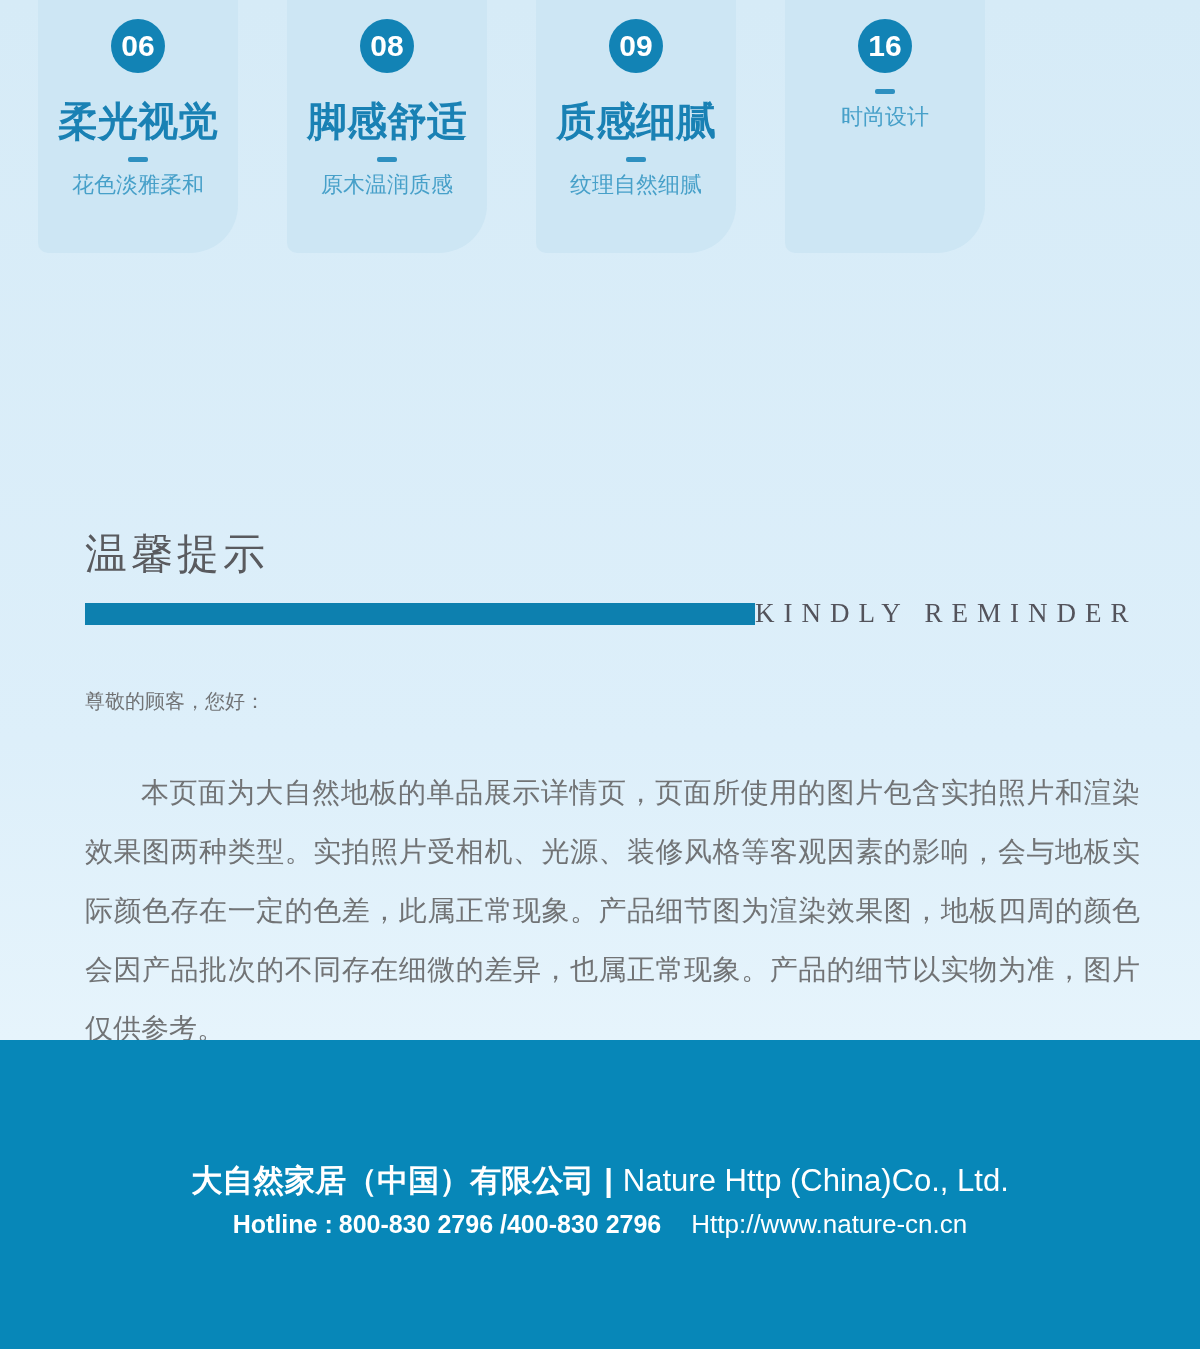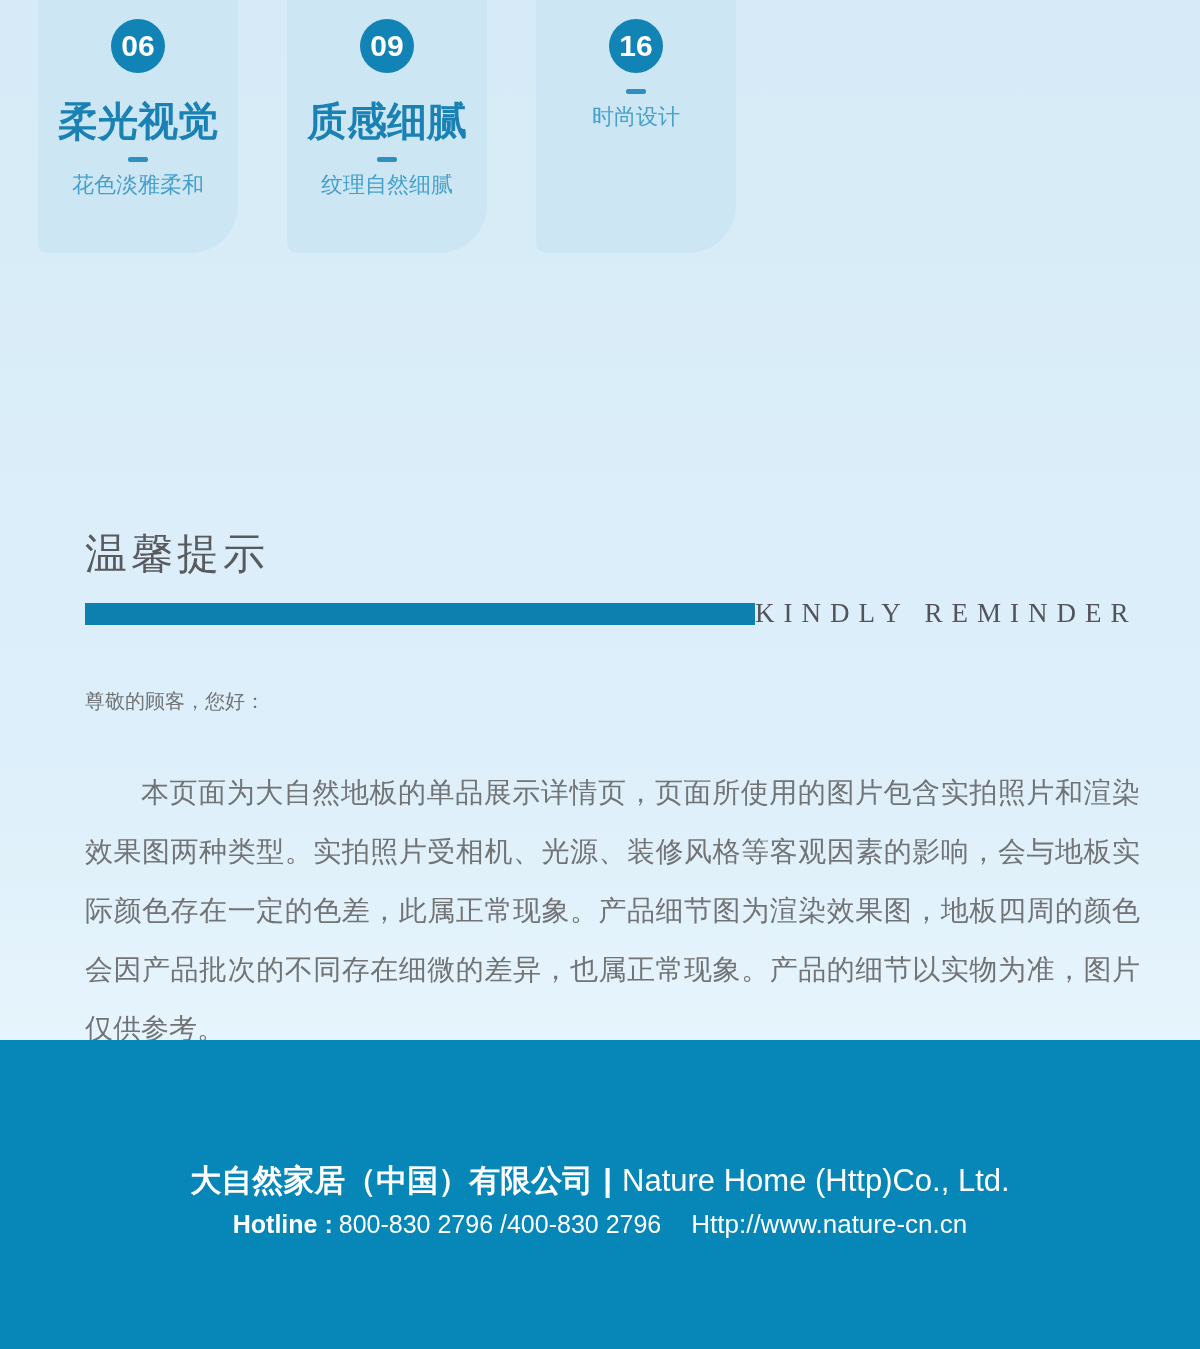--- a/index.html
+++ b/index.html
@@ -123,38 +123,44 @@
   .footer-line1 .cn { font-weight:800; }
   .footer-line1 .sep { font-weight:800; margin:0 10px; }
   .footer-line1 .en { font-weight:400; }
   .footer-line2 {
     margin-top:10px;
     font-size:25px;
     line-height:1.2;
     white-space:nowrap;
   }
   .footer-line2 .hotline-label { font-weight:700; }
-  .footer-line2 .hotline-numbers { font-weight:400; margin-left:6px; }
+  .footer-line2 .hotline-numbers { font-weight:700; margin-left:6px; }
   .footer-line2 .website { font-weight:400; margin-left:30px; font-size:26px; }
 </style>
 </head>
 <body>
 
 <div class="page">
 
   <div class="features">
 
     <div class="feature-card">
       <div class="feature-badge">06</div>
       <div class="feature-title">柔光视觉</div>
       <div class="feature-divider"></div>
       <div class="feature-subtitle">花色淡雅柔和</div>
     </div>
 
 
+    <div class="feature-card">
+      <div class="feature-badge">08</div>
+      <div class="feature-title">脚感舒适</div>
+      <div class="feature-divider"></div>
+      <div class="feature-subtitle">原木温润质感</div>
+    </div>
 
     <div class="feature-card">
       <div class="feature-badge">09</div>
       <div class="feature-title">质感细腻</div>
       <div class="feature-divider"></div>
       <div class="feature-subtitle">纹理自然细腻</div>
     </div>
 
     <div class="feature-card">
       <div class="feature-badge">16</div>
@@ -169,20 +175,20 @@
     <div class="reminder-bar-row">
       <div class="reminder-bar"></div>
       <div class="reminder-title-en">KINDLY REMINDER</div>
     </div>
     <div class="reminder-greeting">尊敬的顾客，您好：</div>
     <div class="reminder-body">本页面为大自然地板的单品展示详情页，页面所使用的图片包含实拍照片和渲染效果图两种类型。实拍照片受相机、光源、装修风格等客观因素的影响，会与地板实际颜色存在一定的色差，此属正常现象。产品细节图为渲染效果图，地板四周的颜色会因产品批次的不同存在细微的差异，也属正常现象。产品的细节以实物为准，图片仅供参考。</div>
   </div>
 
   <div class="footer">
     <div class="footer-line1">
-      <span class="cn">大自然家居（中国）有限公司</span><span class="sep">|</span><span class="en">Nature Home (Http)Co., Ltd.</span>
+      <span class="cn">大自然家居（中国）有限公司</span><span class="sep">|</span><span class="en">Nature Http (China)Co., Ltd.</span>
     </div>
     <div class="footer-line2">
       <span class="hotline-label">Hotline :</span><span class="hotline-numbers">800-830 2796 /400-830 2796</span><span class="website">Http://www.nature-cn.cn</span>
     </div>
   </div>
 
 </div>
 
 </body></html>

